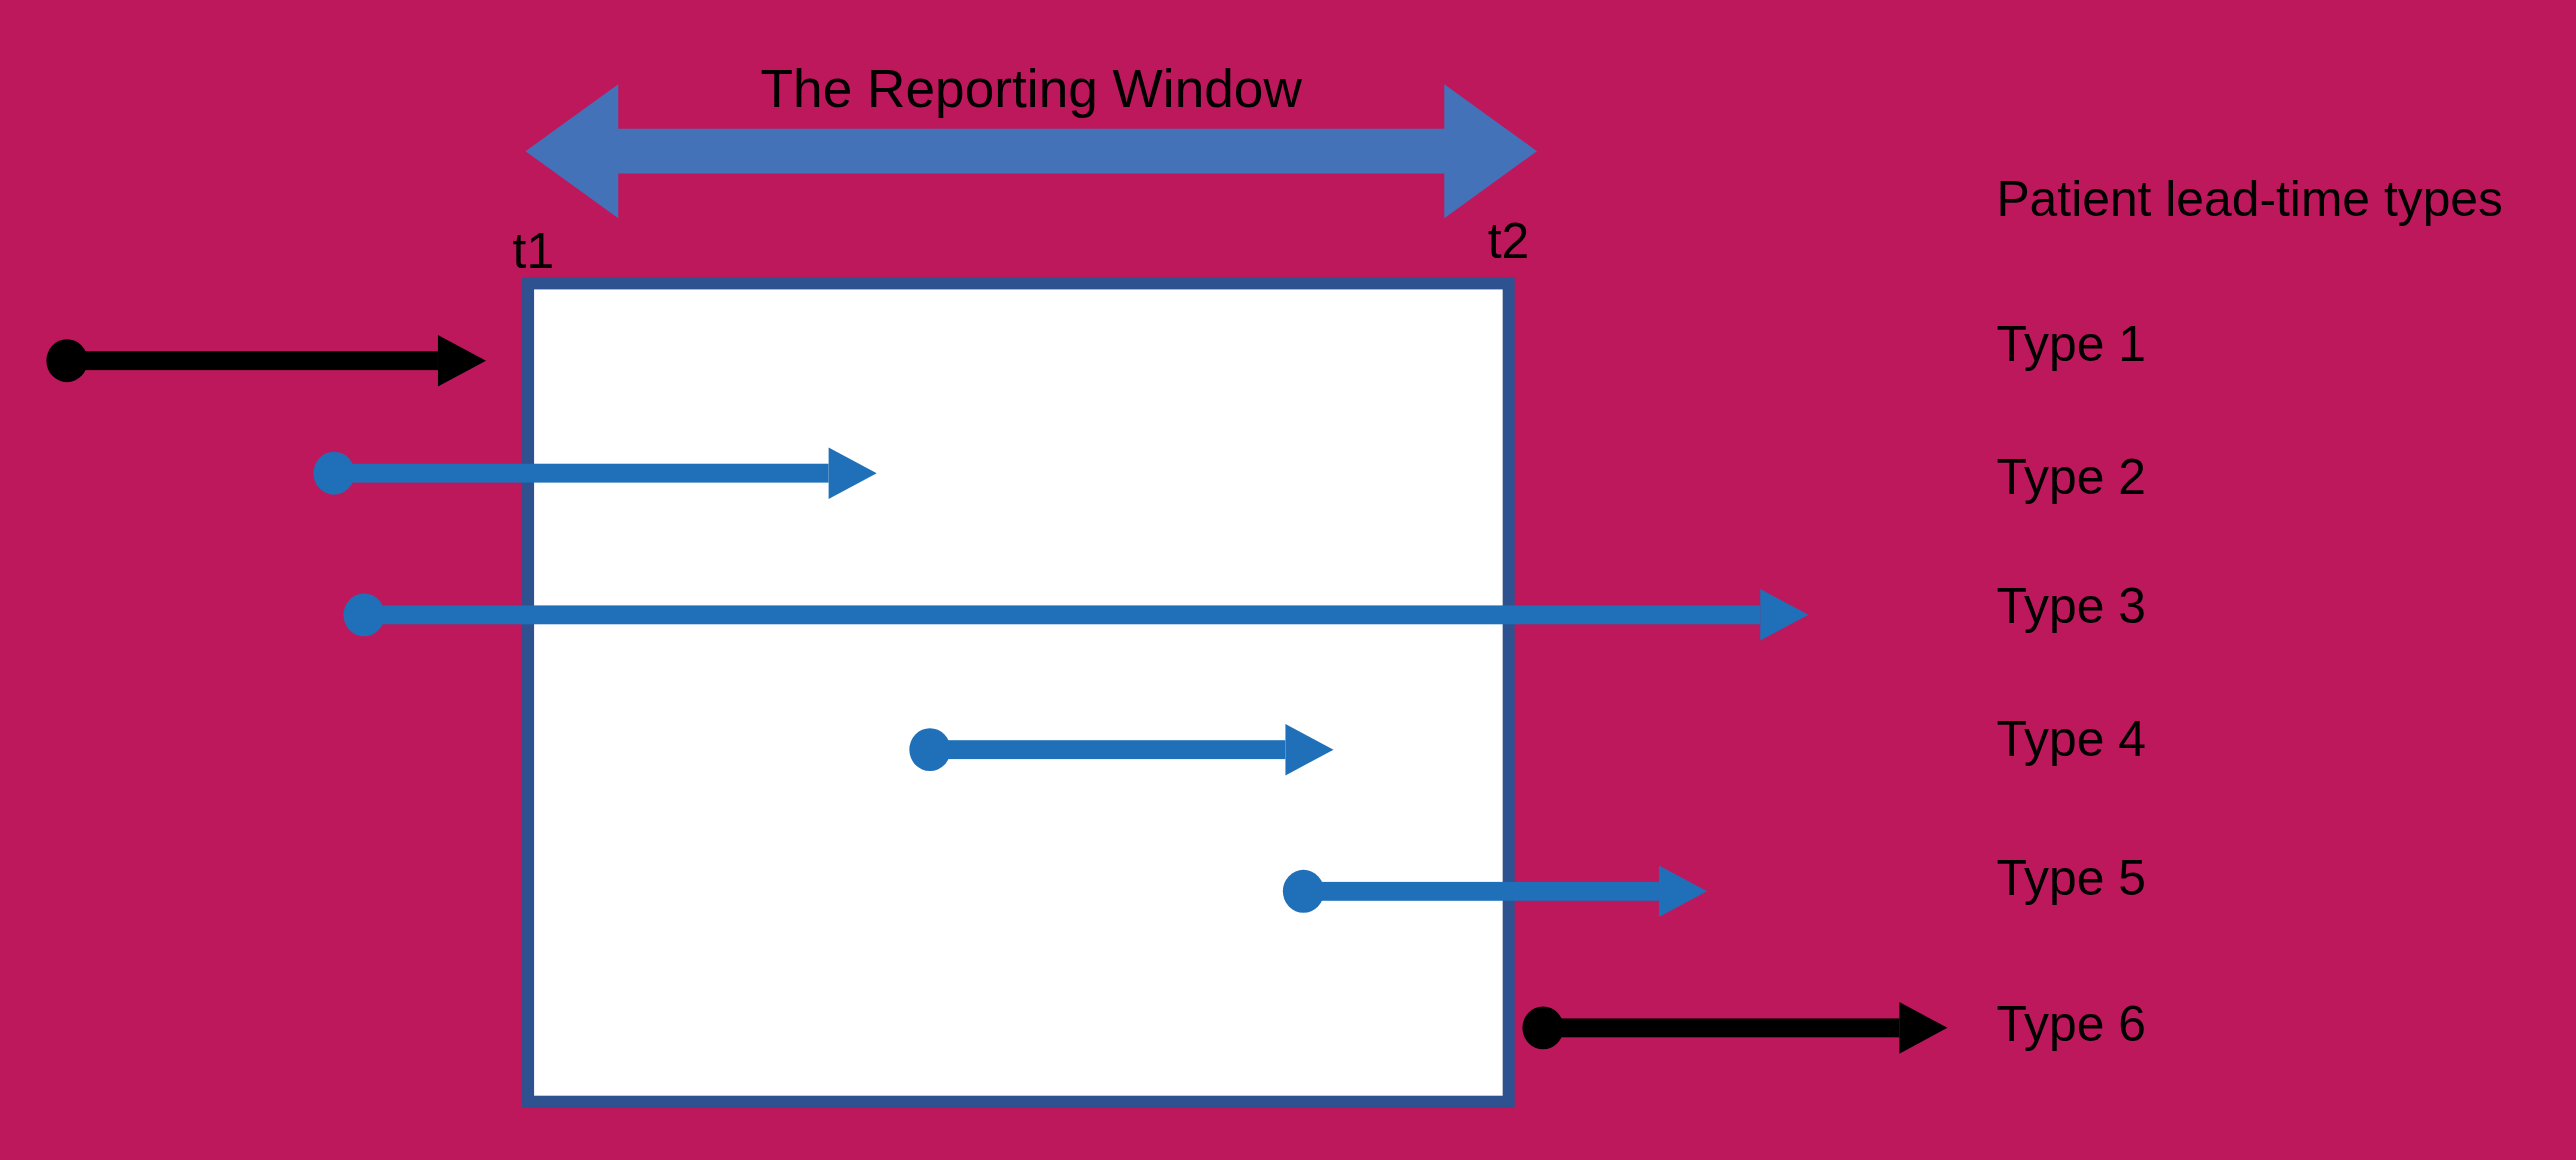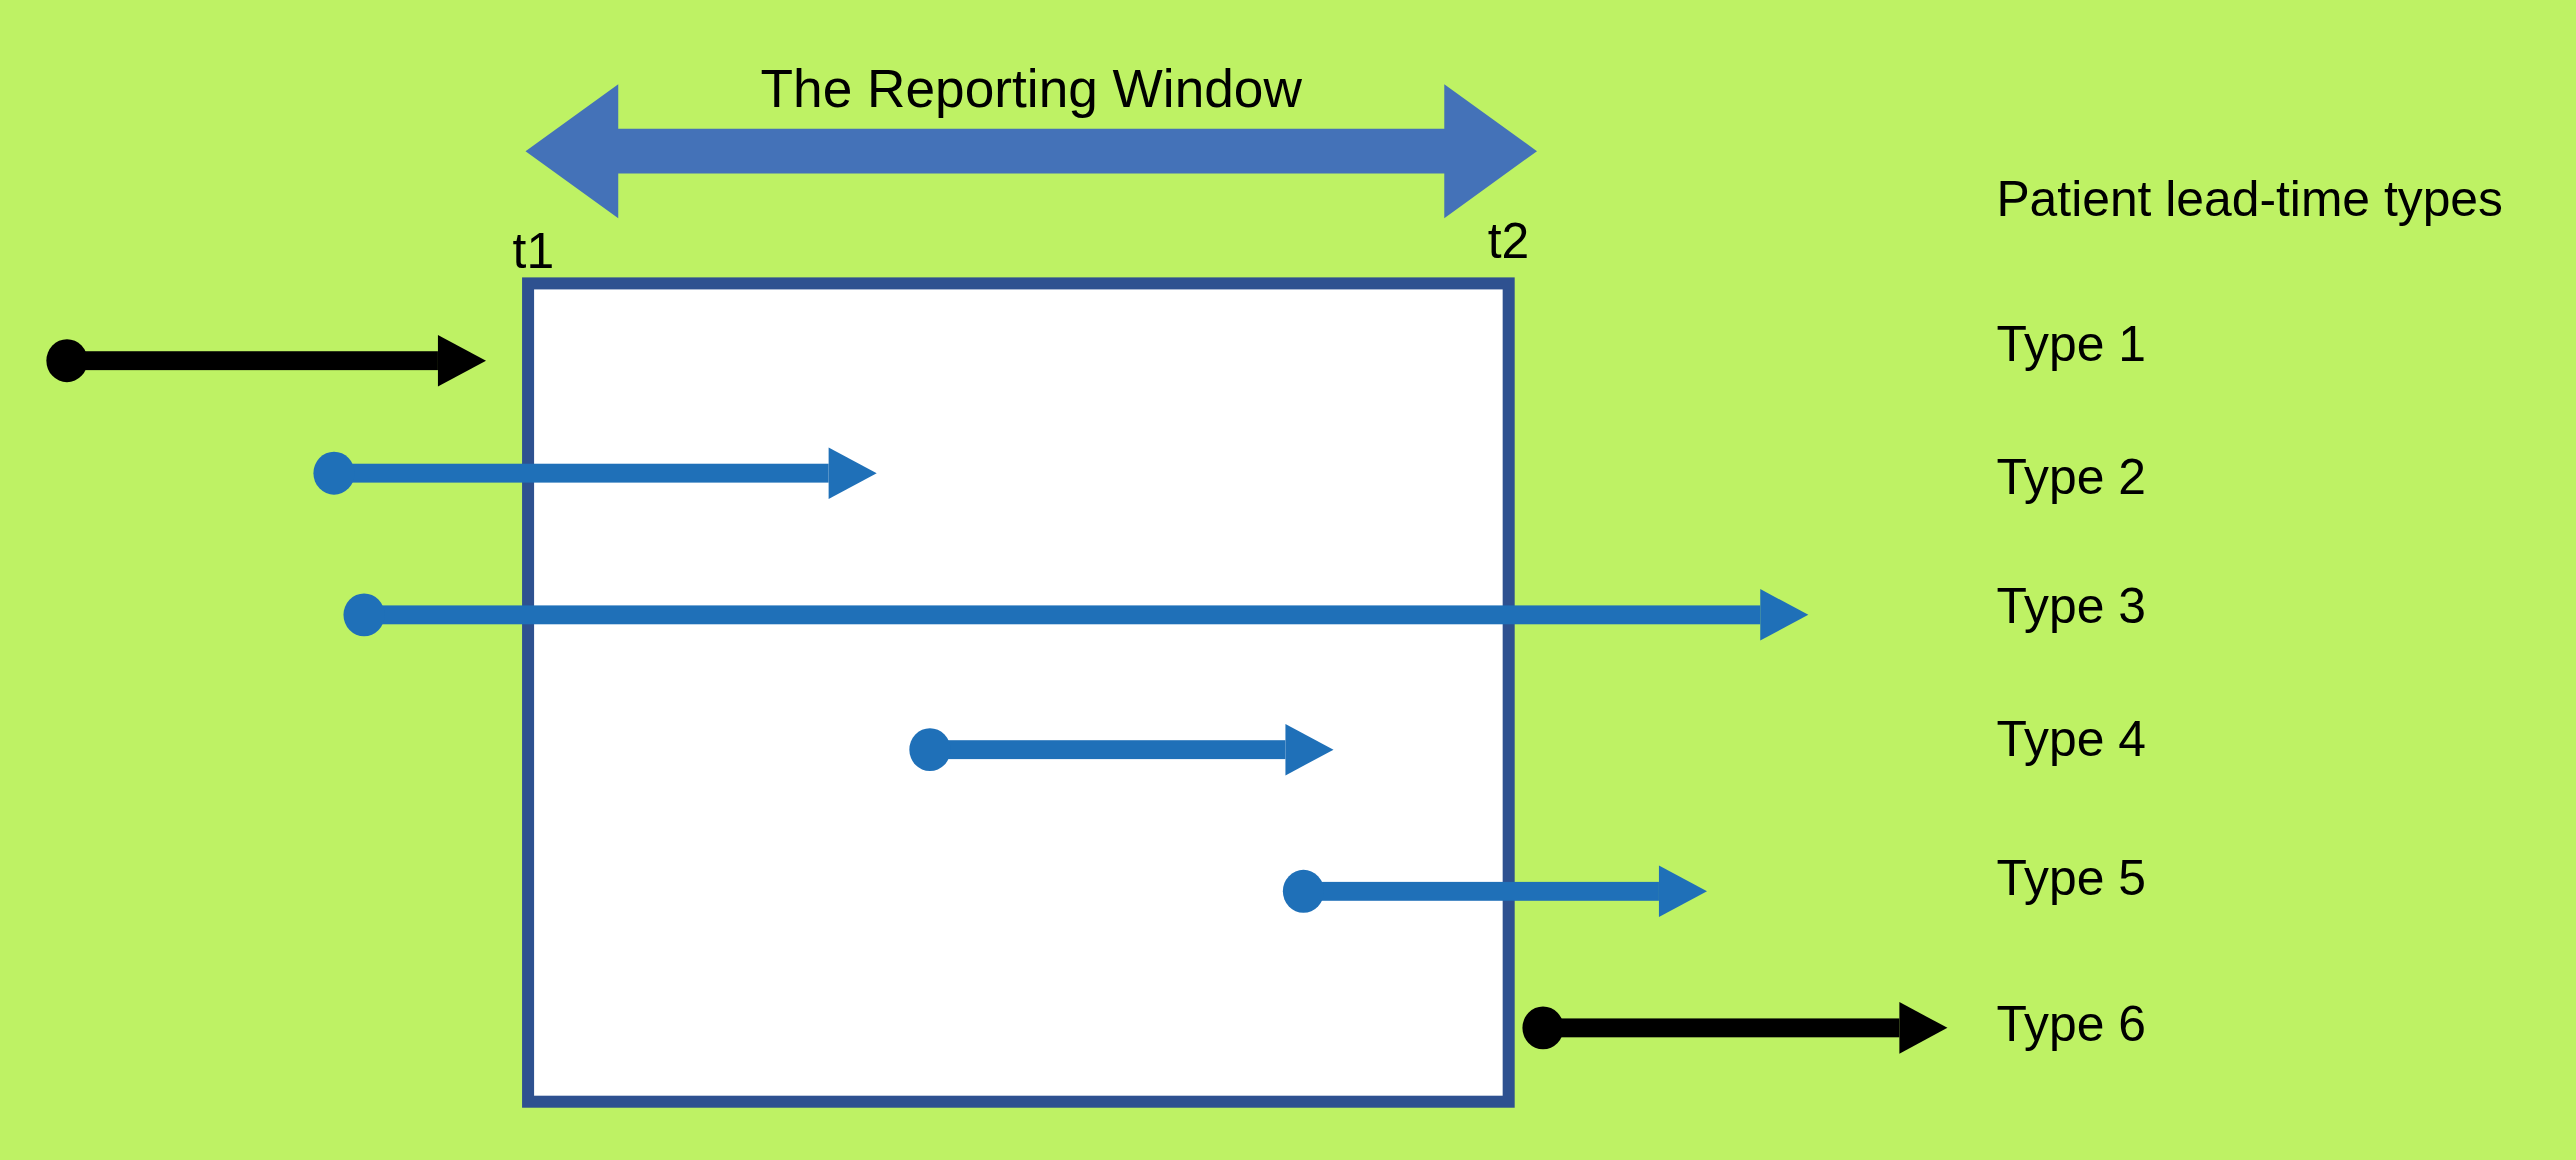--- a/index.html
+++ b/index.html
@@ -9,21 +9,21 @@
     background: #ffffff;
   }
   body {
     font-family: "Liberation Sans", sans-serif;
     color: #000000;
   }
   #canvas {
     position: relative;
     width: 2576px;
     height: 1161px;
-    background: #bef264;
+    background: #be185d;
     overflow: hidden;
   }
   #diagram-svg {
     position: absolute;
     left: 0;
     top: 0;
     width: 2576px;
     height: 1161px;
     display: block;
   }

